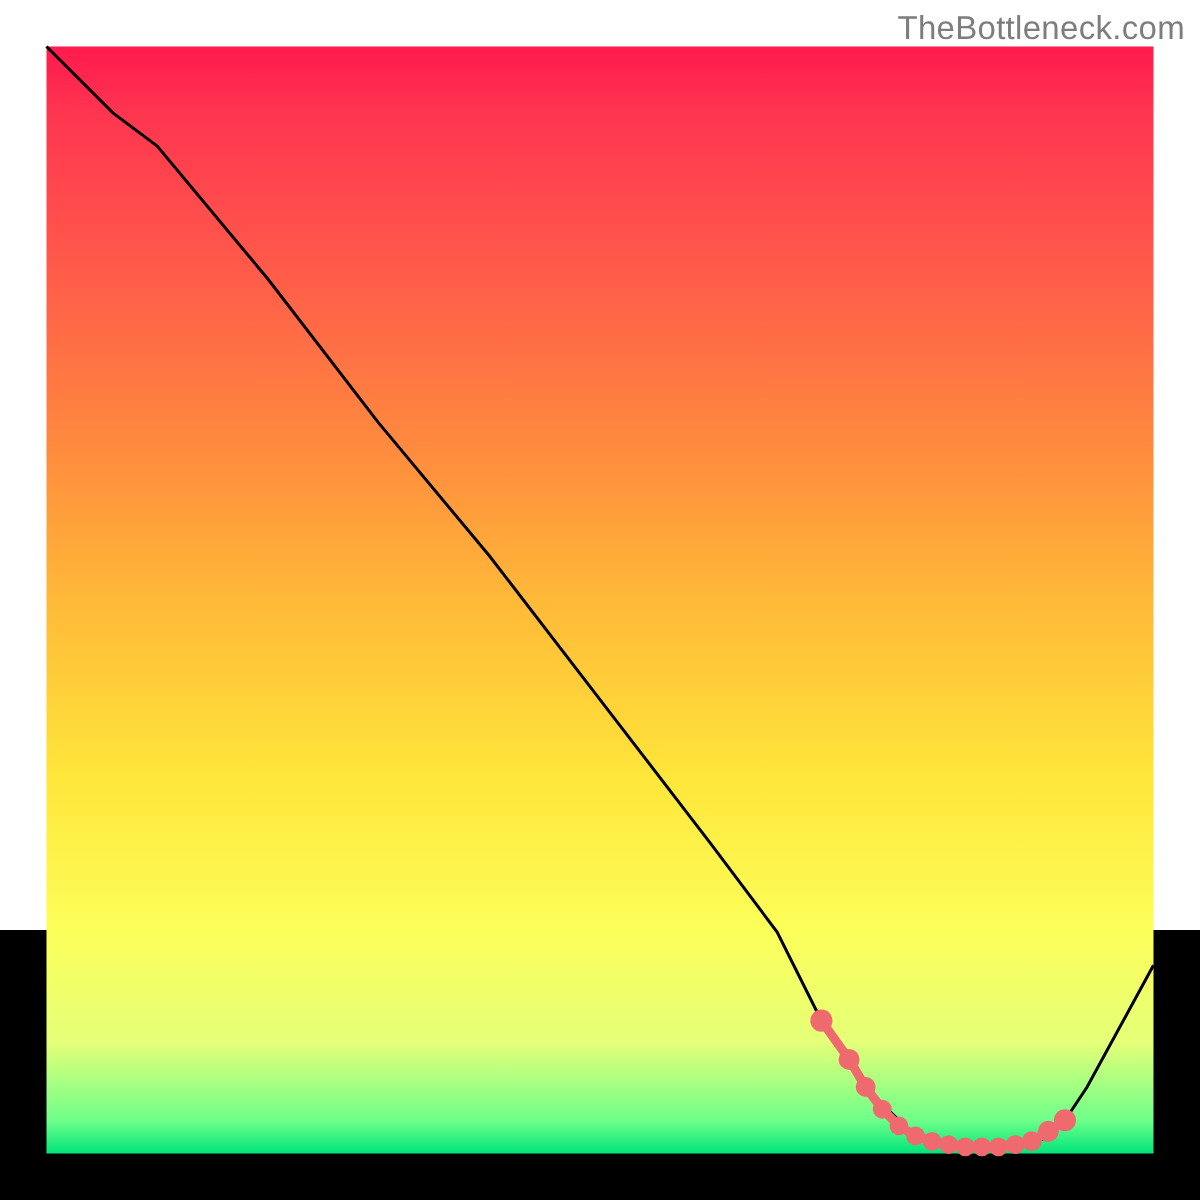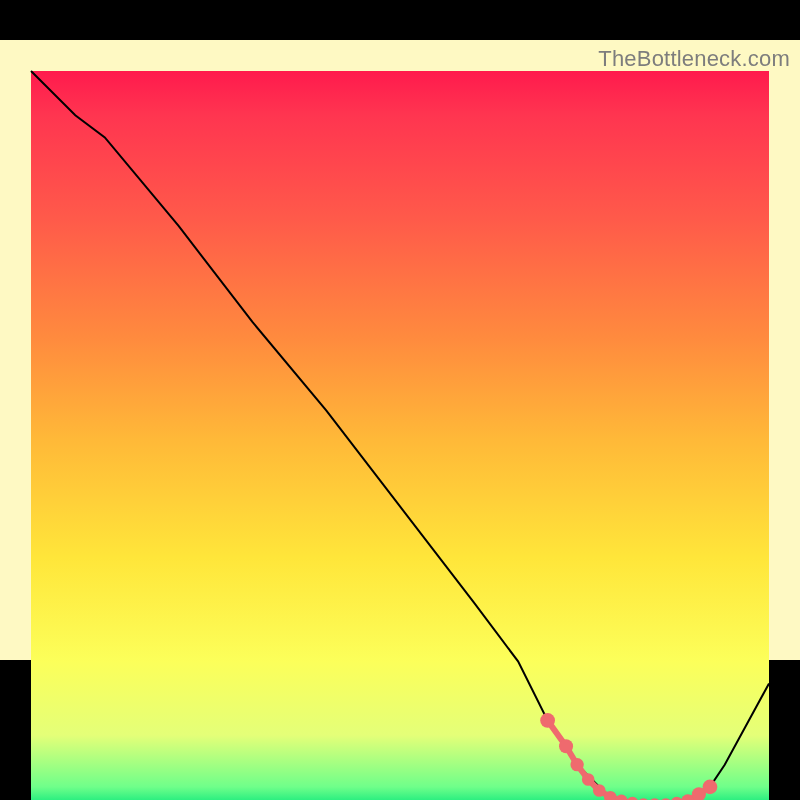--- a/index.html
+++ b/index.html
@@ -8,22 +8,21 @@
     width: 800px;
     height: 800px;
     background: #000;
     overflow: hidden;
     font-family: Arial, Helvetica, sans-serif;
   }
   .stage {
     position: relative;
     width: 800px;
     height: 620px;
-    background: #fef9c3;
-    margin-top: 40px;
+    background: #ffffff;
   }
   .plot {
     position: absolute;
     left: 31px;
     top: 31px;
     width: 738px;
     height: 738px;
     
     background: linear-gradient(to bottom,
       #ff1a4d 0%,

